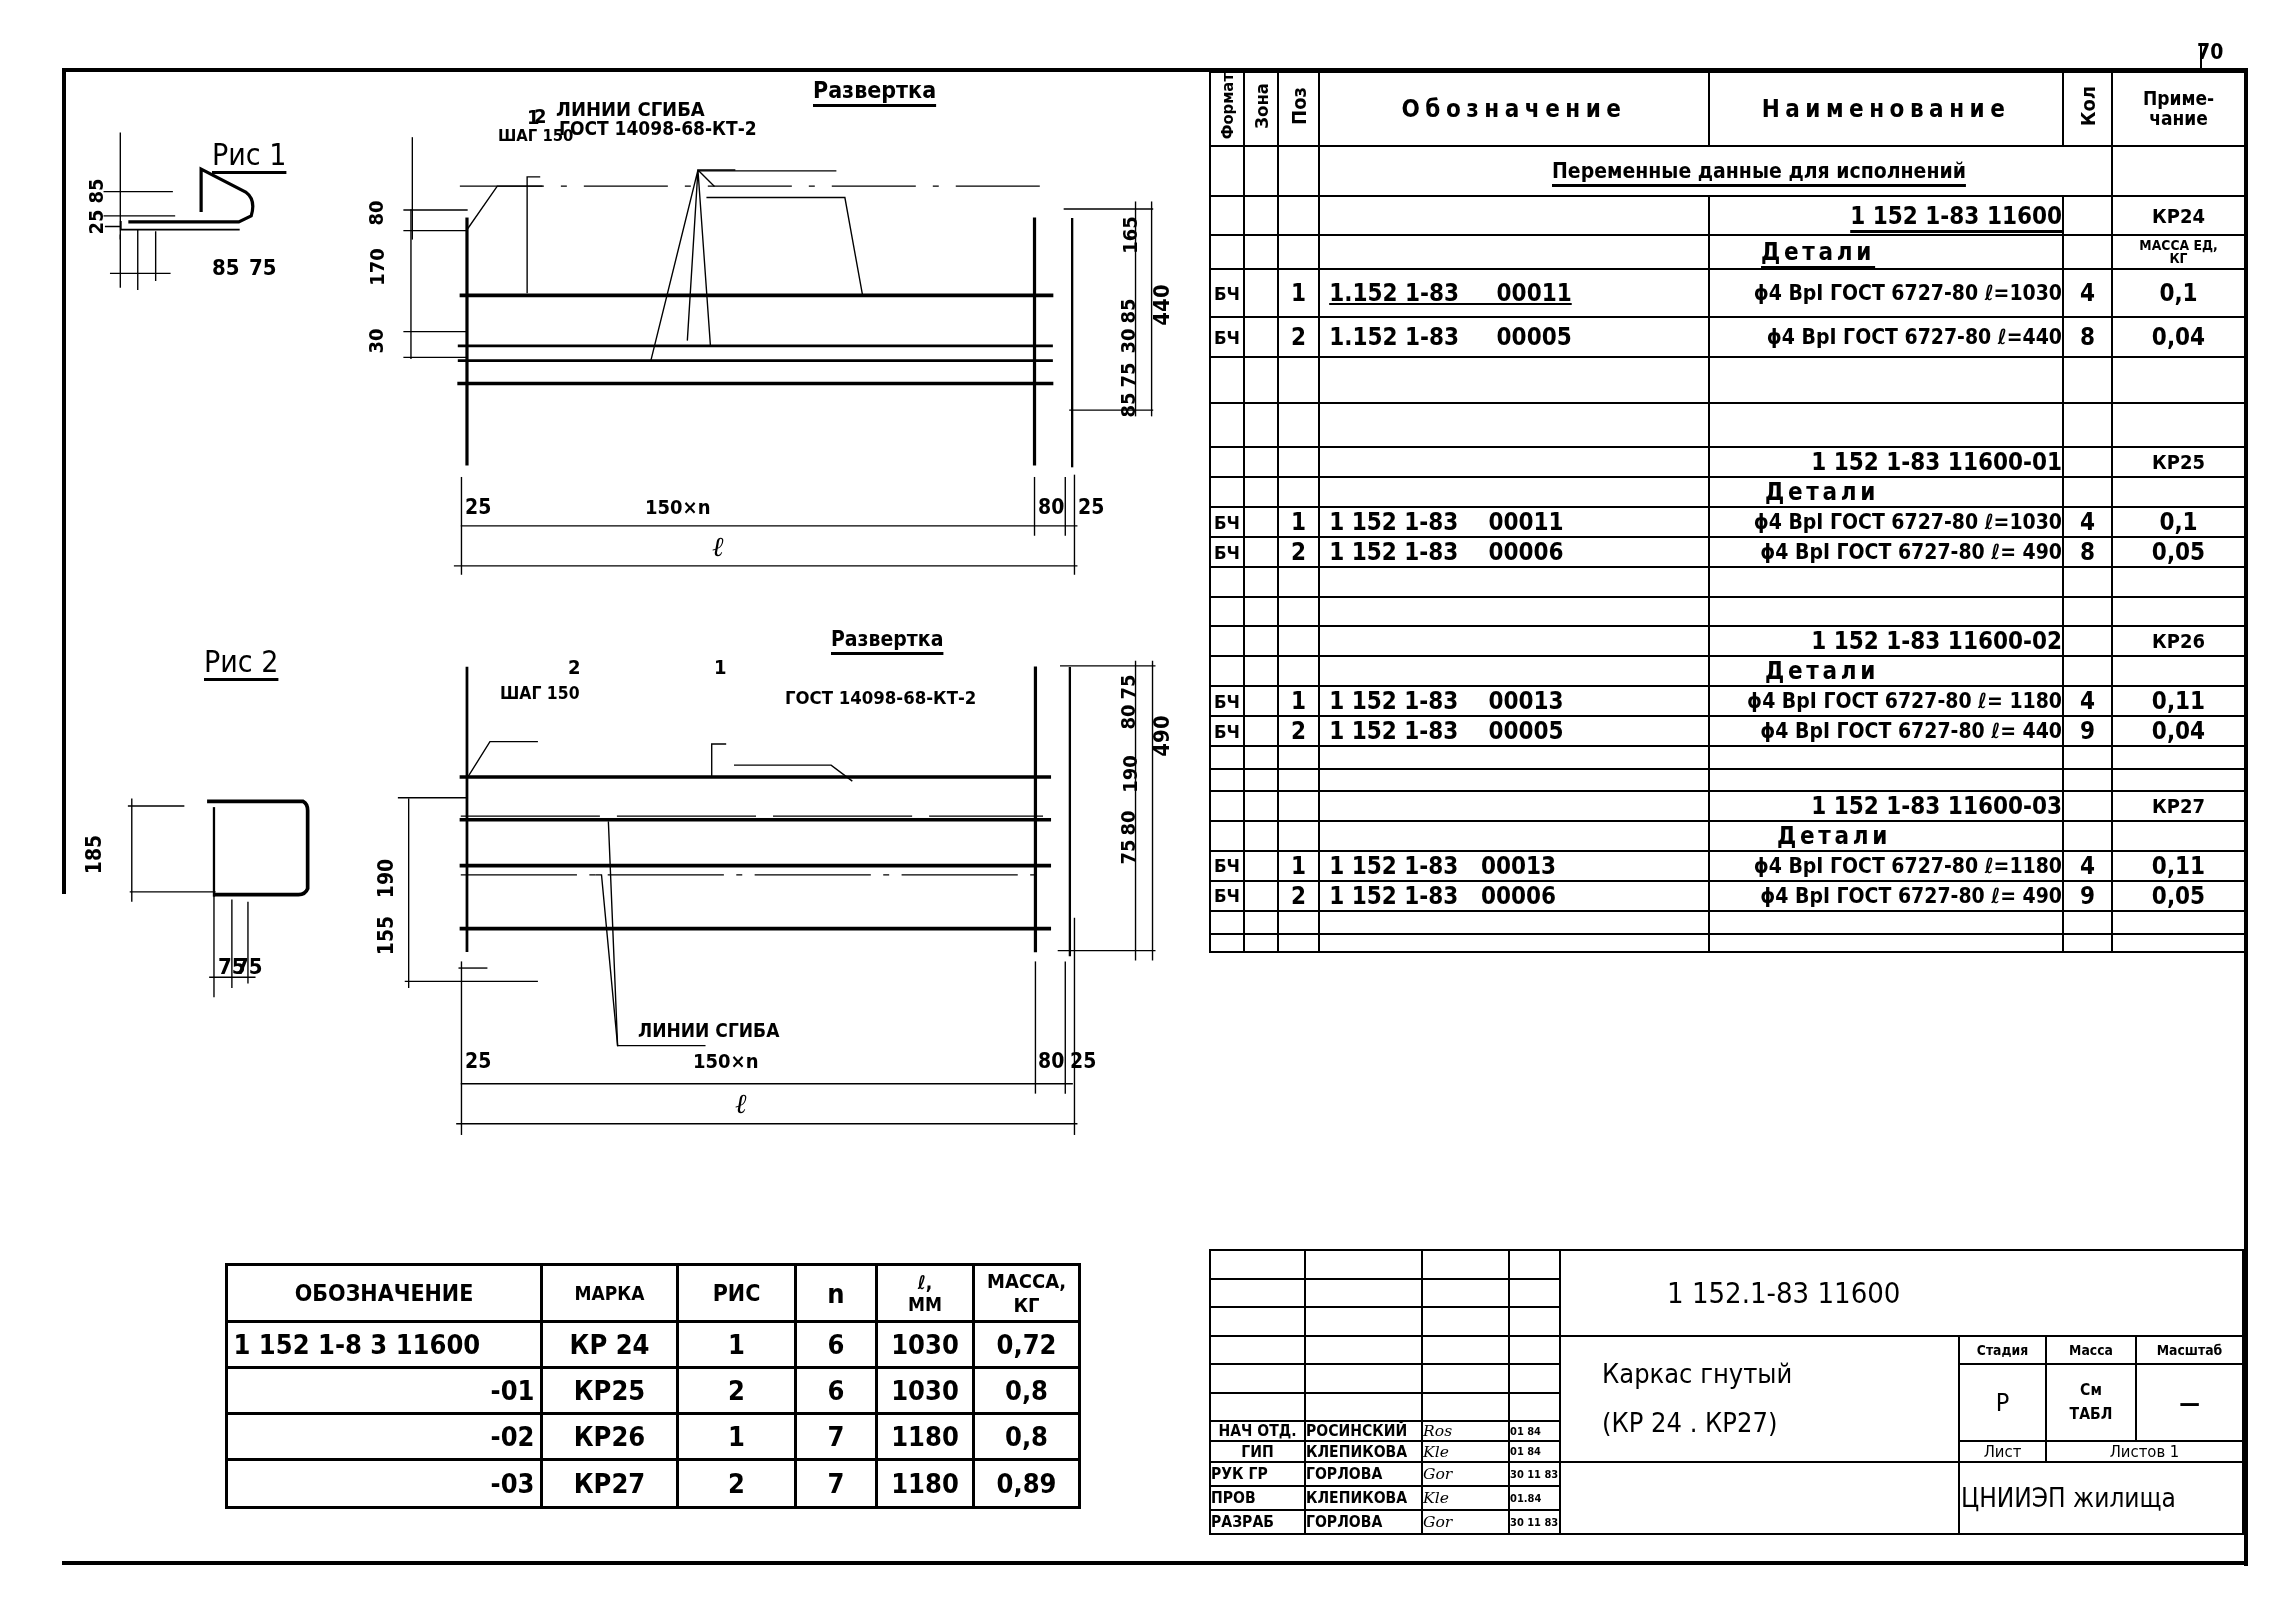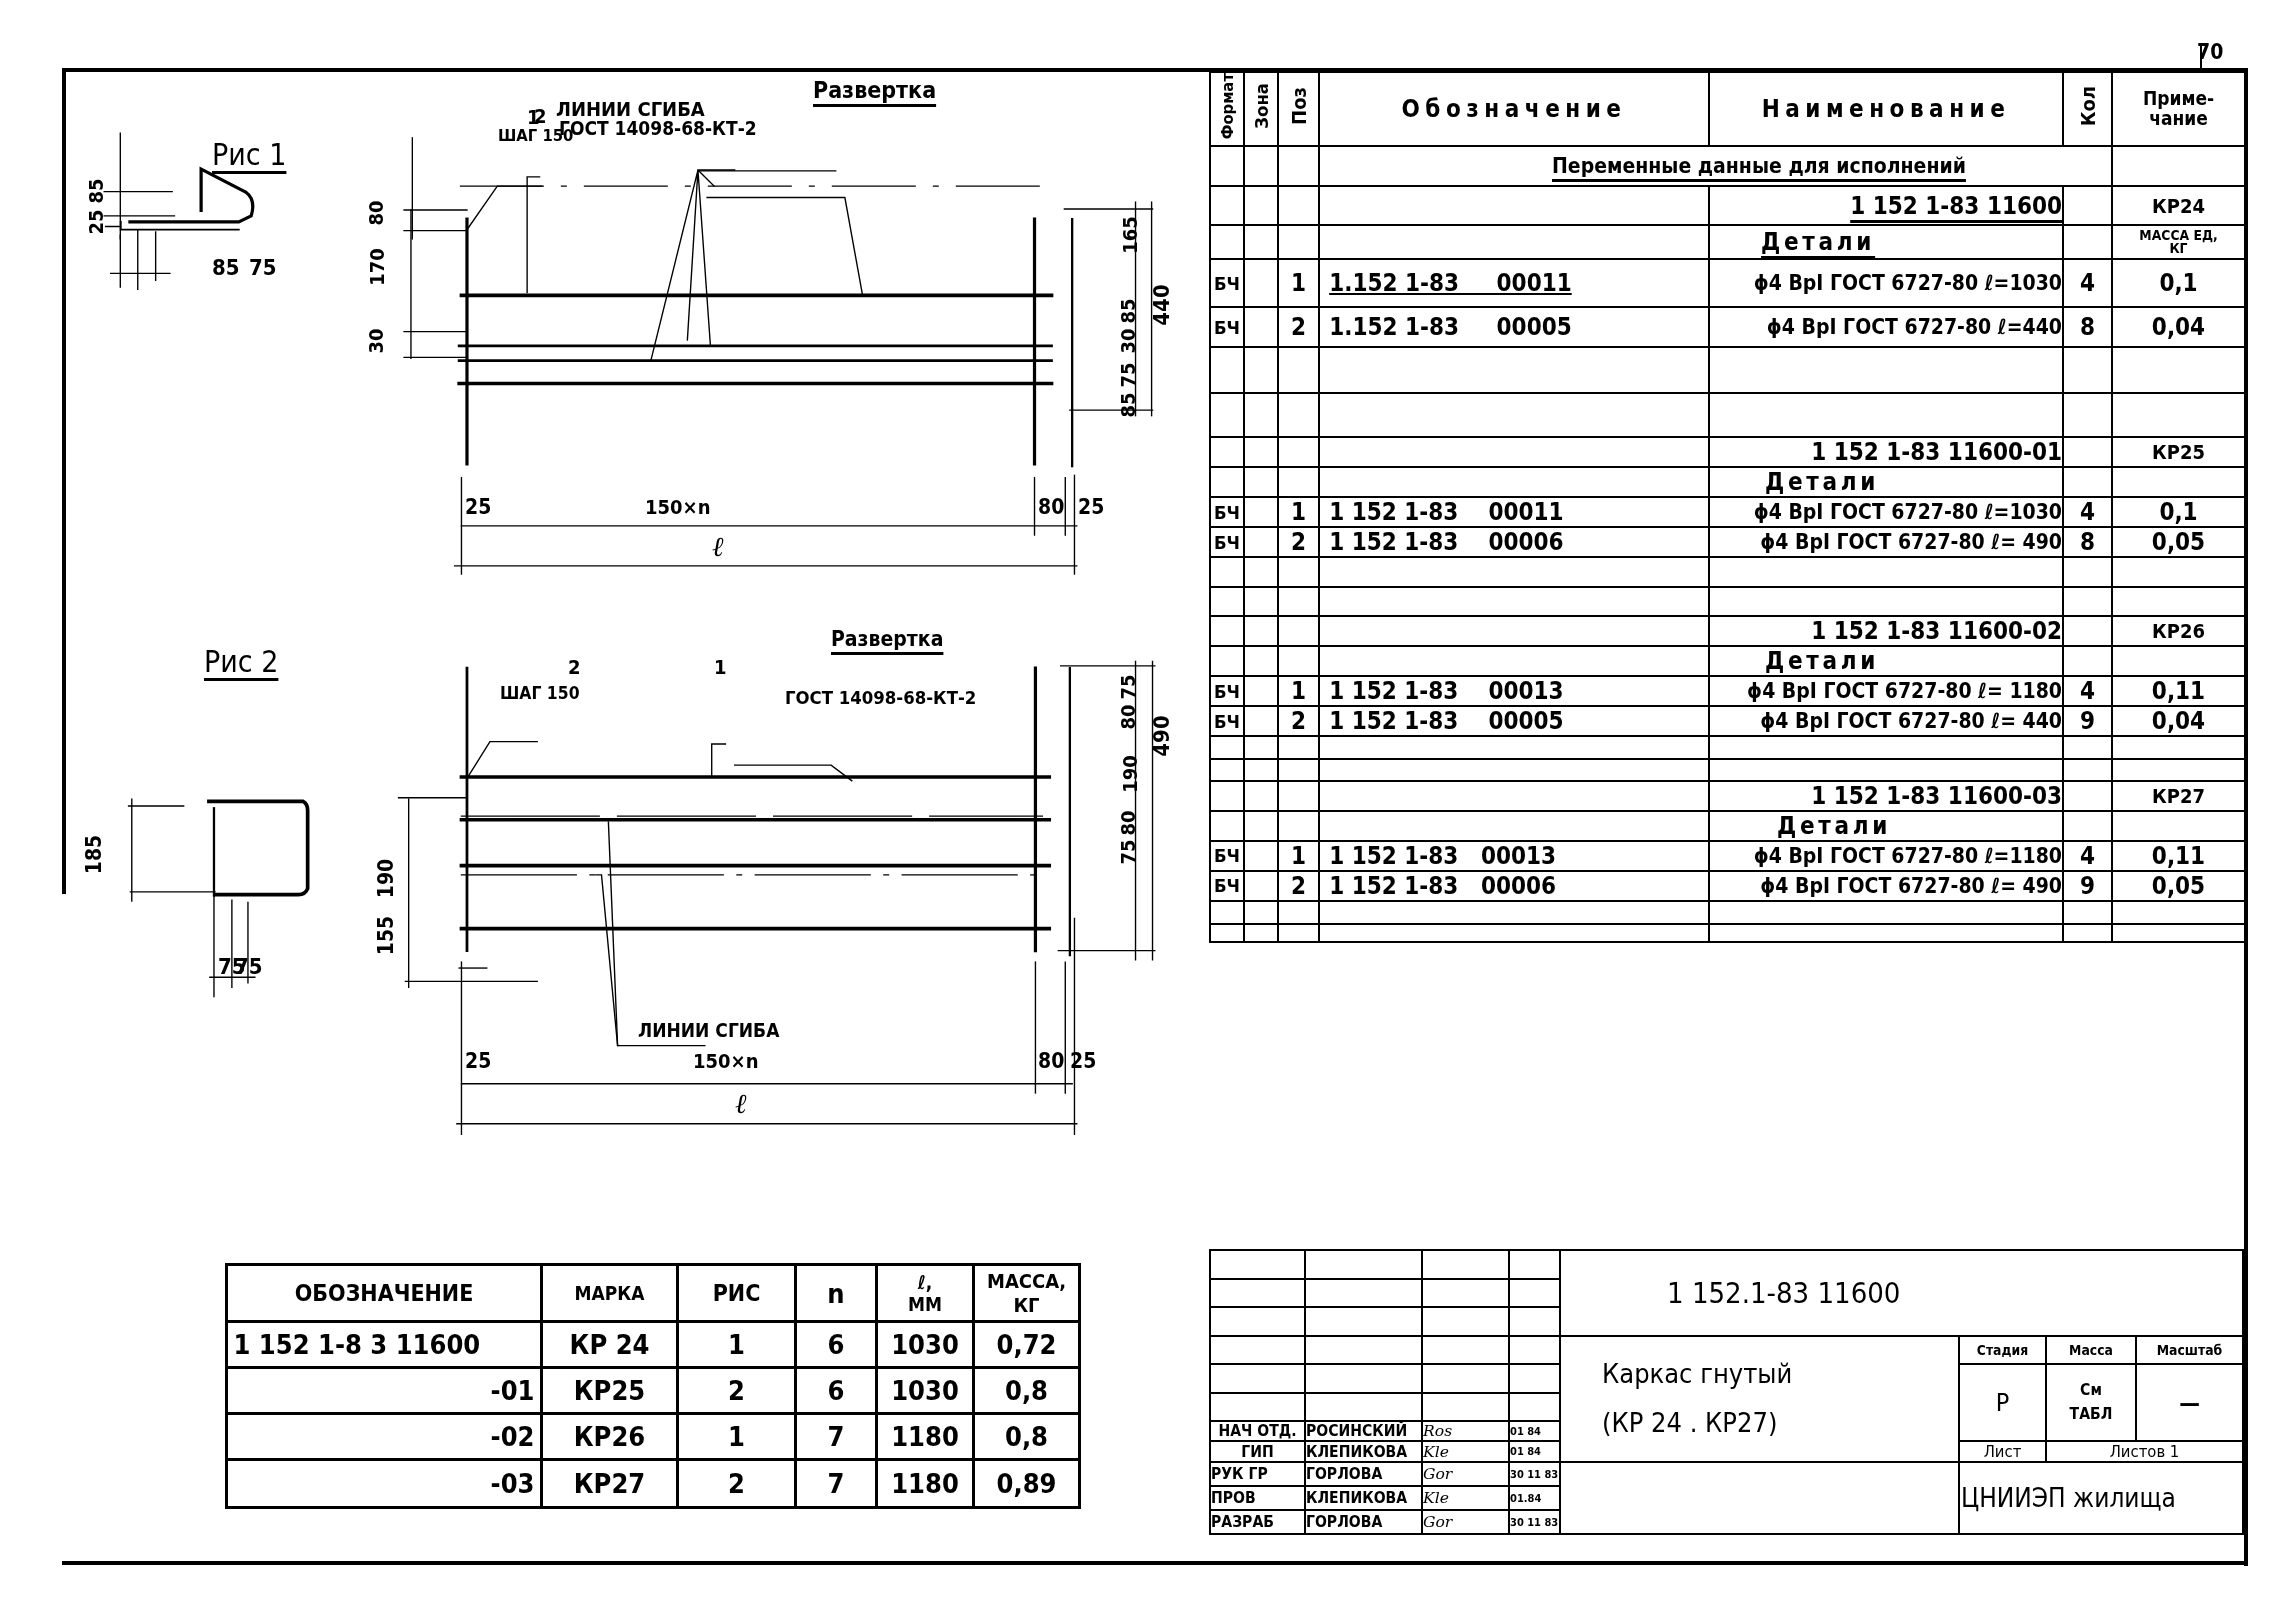--- a/index.html
+++ b/index.html
@@ -263,21 +263,21 @@
         <tr style="height:69px;">
       <td><span class="vert">Формат</span></td>
       <td><span class="vert" style="font-size:18.4px;">Зона</span></td>
       <td><span class="vert" style="font-size:20px;">Поз</span></td>
       <td class="hdr-big">Обозначение</td>
       <td class="hdr-big">Наименование</td>
       <td><span class="vert" style="font-size:20px;">Кол</span></td>
       <td style="font-size:19px;white-space:pre-line;line-height:1.05;">Приме-
 чание</td>
     </tr>
-    <tr style="height:40px;">
+    <tr style="height:50px;">
       <td></td>
           <td></td>
           <td></td>
       <td colspan="3" style="text-align:left;padding-left:232px;font-size:21px;"><span class="sect">Переменные данные для исполнений</span></td>
       <td></td>
     </tr>
 
     <tr style="height:39px;">
           <td></td>
           <td></td>

